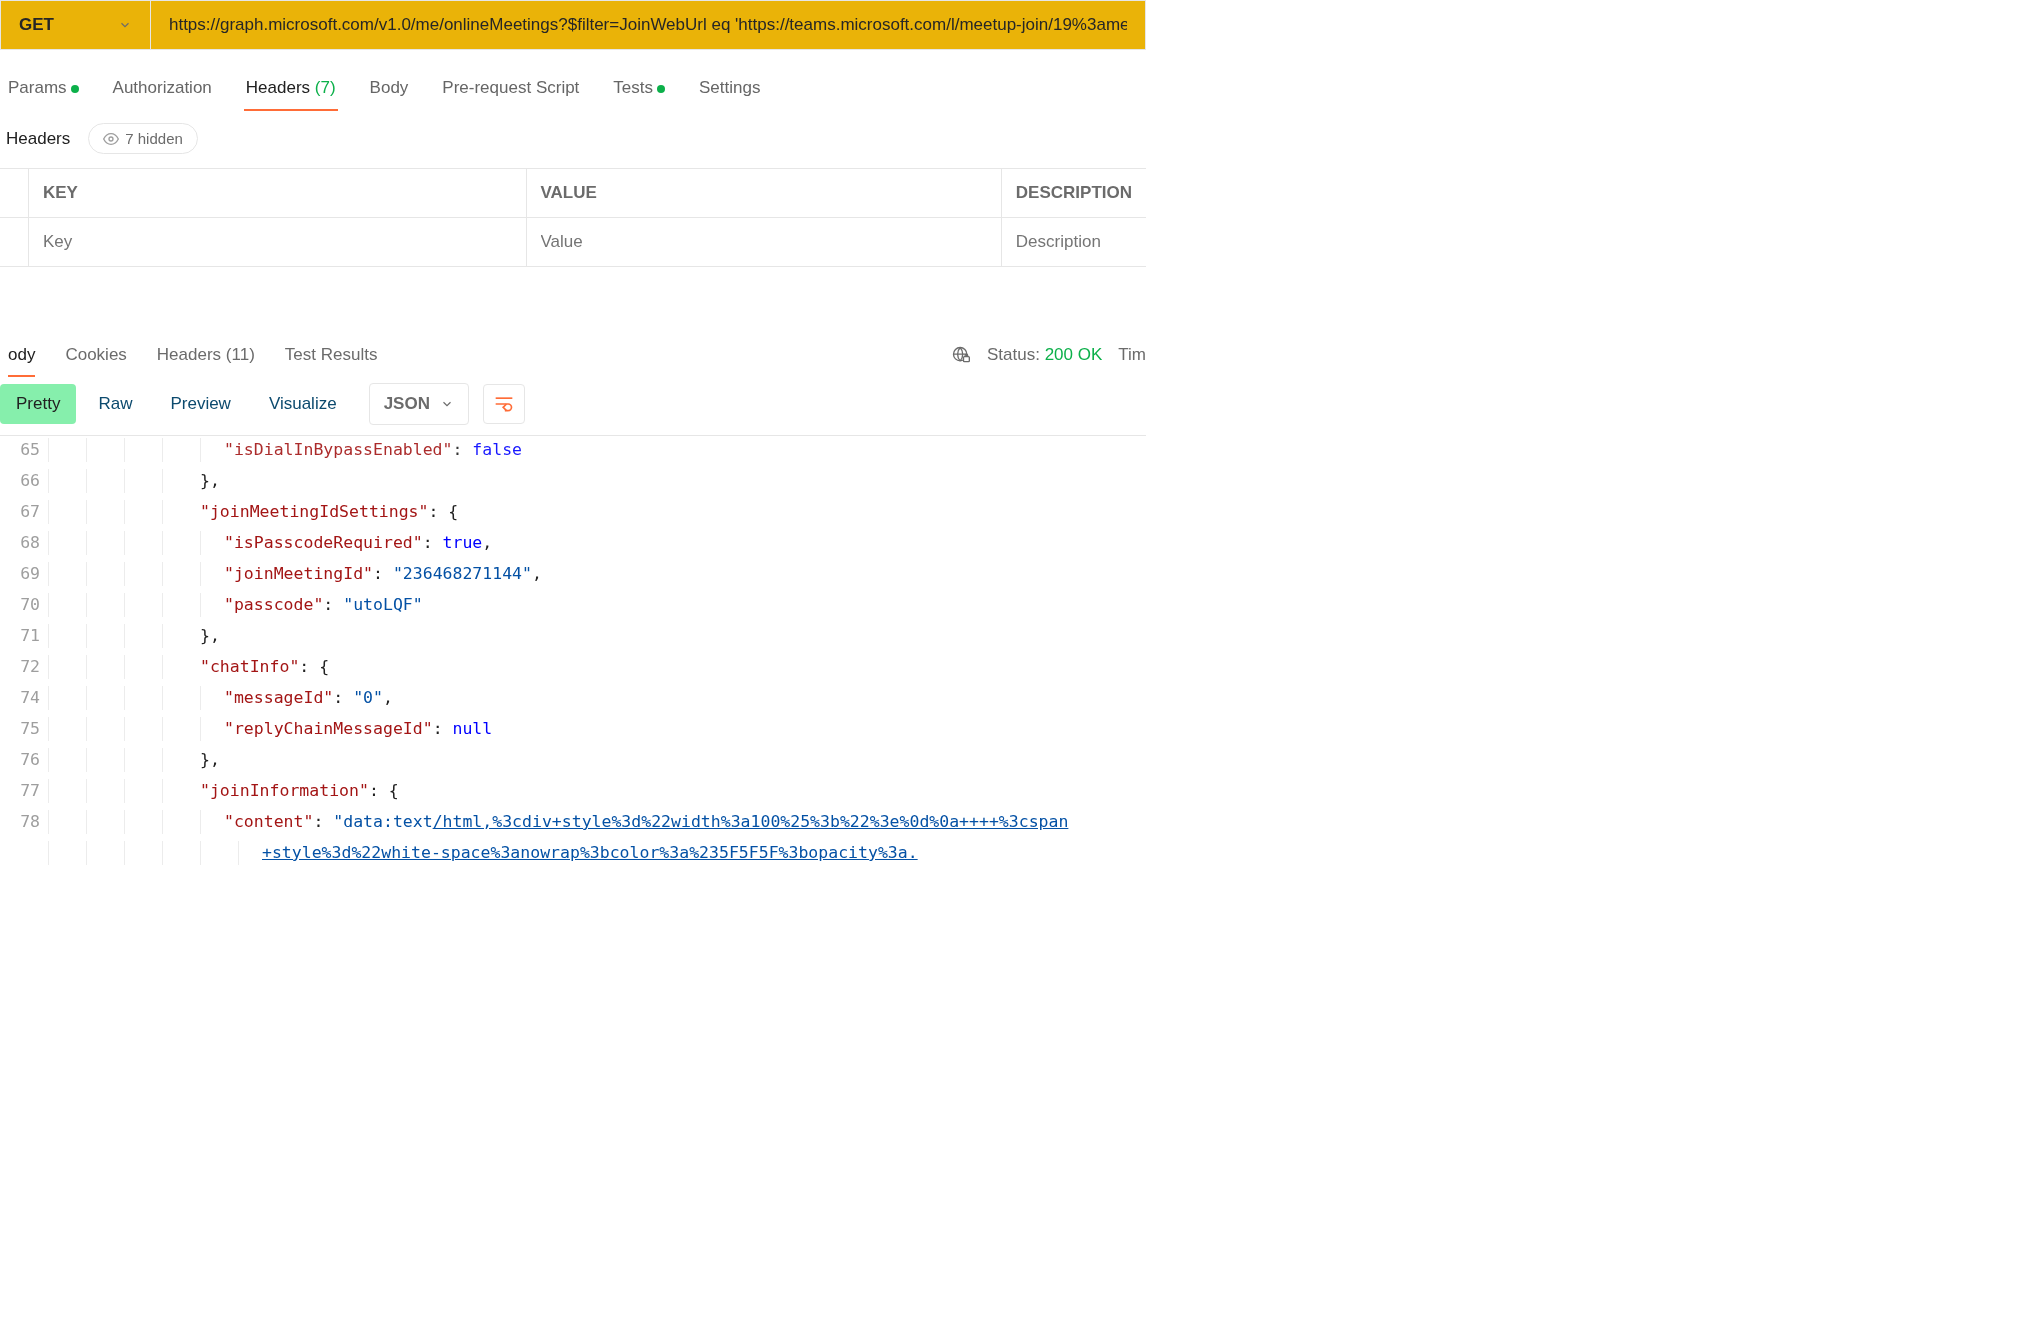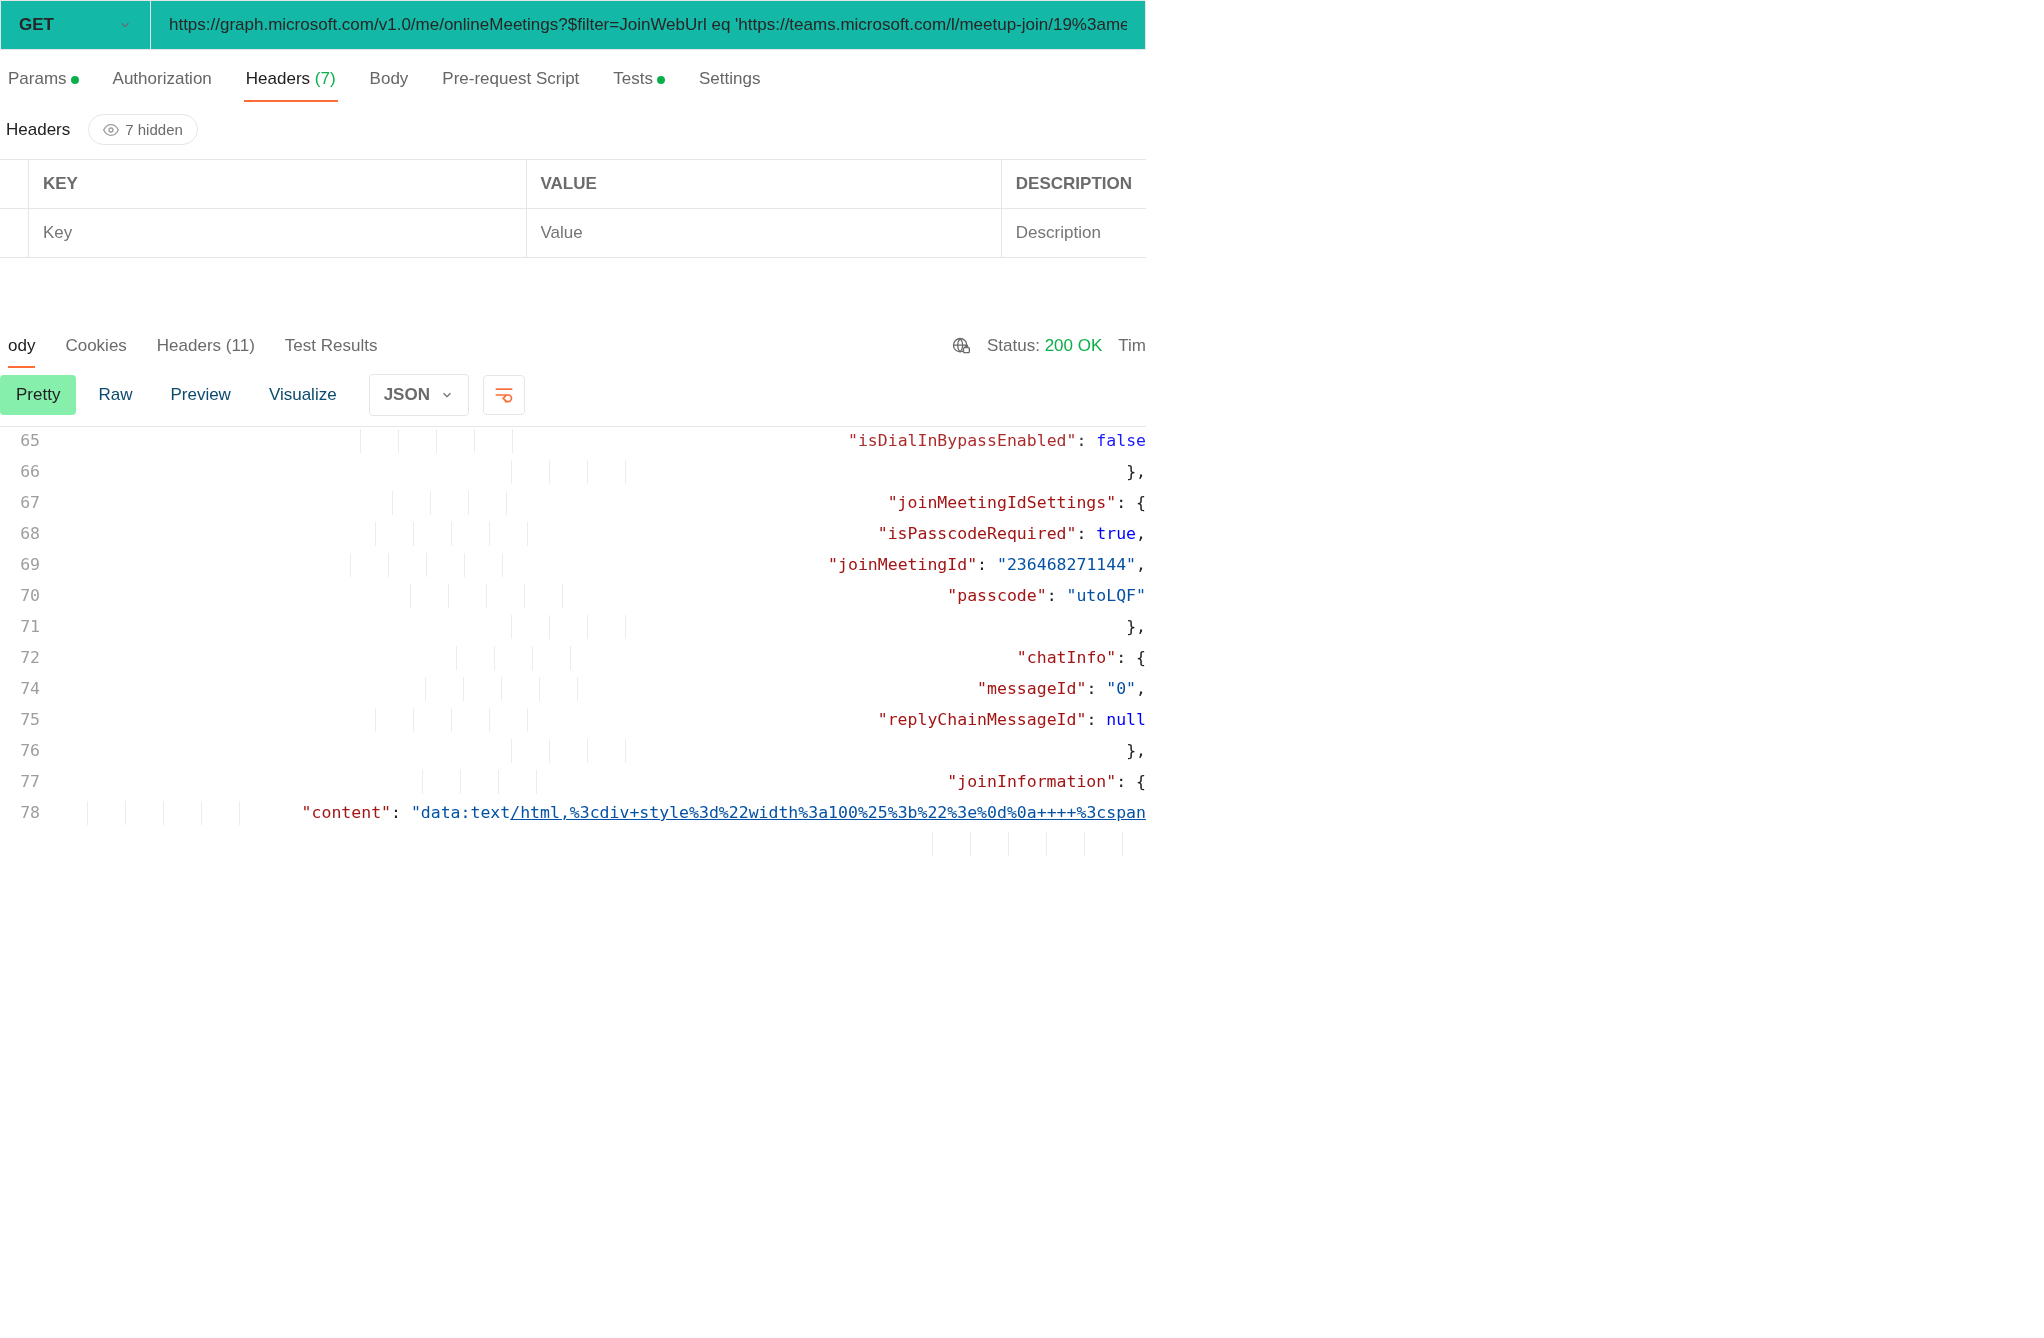--- a/index.html
+++ b/index.html
@@ -1,18 +1,18 @@
 <!DOCTYPE html>
 <html><head>
 <meta charset="utf-8">
 <style>
 * { box-sizing: border-box; margin: 0; padding: 0; }
 body { font-family: -apple-system, BlinkMacSystemFont, "Segoe UI", Helvetica, Arial, sans-serif; font-size: 17px; color: #212121; background: #fff; overflow-x: hidden; }
 
-.request-bar { display: flex; align-items: stretch; border: 1px solid #e6e6e6; background: #14b8a6; margin-bottom: 9px; }
+.request-bar { display: flex; align-items: stretch; border: 1px solid #e6e6e6; background: #eab308; margin-bottom: 18px; }
 .method-select { display: flex; align-items: center; gap: 64px; padding: 14px 18px; font-weight: 600; color: #262626; cursor: pointer; border-right: 1px solid #e6e6e6; }
 .method-select .chevron { width: 14px; height: 14px; }
 .url-input { flex: 1; padding: 14px 18px; background: transparent; border: none; font-size: 17px; color: #262626; outline: none; white-space: nowrap; overflow: hidden; }
 
 .req-tabs { display: flex; align-items: center; gap: 30px; padding: 0 0 0 6px; border-bottom: 1px solid transparent; }
 .req-tab { padding: 10px 2px; color: #666; cursor: pointer; position: relative; }
 .req-tab.active { color: #212121; font-weight: 500; }
 .req-tab.active::after { content: ""; position: absolute; left: 0; right: 0; bottom: -3px; height: 2px; background: #ff6c37; }
 .req-tab .count { color: #0cb04a; }
 .dot { display: inline-block; width: 8px; height: 8px; border-radius: 50%; background: #0cb04a; margin-left: 4px; vertical-align: middle; }
@@ -40,21 +40,21 @@
 .globe-icon { width: 20px; height: 20px; }
 
 .view-row { display: flex; align-items: center; gap: 6px; padding: 10px 0 10px 0; border-bottom: 1px solid #e6e6e6; }
 .view-tab { padding: 10px 16px; color: #0c4a6e; border-radius: 4px; cursor: pointer; }
 .view-tab.active { background: #86efac; color: #212121; font-weight: 500; }
 .format-select { margin-left: 10px; padding: 10px 14px; border: 1px solid #e6e6e6; border-radius: 4px; display: inline-flex; align-items: center; gap: 10px; color: #6b6b6b; font-weight: 600; cursor: pointer; }
 .wrap-btn { display: inline-flex; align-items: center; justify-content: center; width: 42px; height: 40px; border: 1px solid #e6e6e6; border-radius: 4px; margin-left: 8px; cursor: pointer; }
 .wrap-icon { width: 20px; height: 18px; }
 
 .code-block { font-family: ui-monospace, SFMono-Regular, Menlo, Consolas, monospace; font-size: 16.5px; line-height: 24px; padding-top: 2px; }
-.code-line { display: flex; align-items: flex-start; position: relative; justify-content: space-between; }
+.code-line { display: flex; align-items: flex-start; position: relative; }
 .gutter { width: 48px; text-align: right; color: #9e9e9e; padding-right: 8px; user-select: none; flex-shrink: 0; }
 .guides { position: relative; flex-shrink: 0; }
 .guide { display: inline-block; width: 38px; height: 24px; border-left: 1px solid #ececec; }
 .code { white-space: pre; }
 .tok-key { color: #a31515; }
 .tok-str { color: #0451a5; }
 .tok-bool { color: #0000ff; }
 .tok-null { color: #0000ff; }
 .tok-punc { color: #212121; }
 .tok-link { color: #0451a5; text-decoration: underline; }
@@ -220,18 +220,19 @@
           <div class="code"><span class="tok-key">"joinInformation"</span><span class="tok-punc">: {</span></div>
         </div>
       <div class="code-line">
           <div class="gutter">78</div>
           <div class="guides"><span class="guide"></span><span class="guide"></span><span class="guide"></span><span class="guide"></span><span class="guide" style="width:24px;"></span></div>
           <div class="code"><span class="tok-key">"content"</span><span class="tok-punc">: </span><span class="tok-str">"data:text</span><span class="tok-link">/html,%3cdiv+style%3d%22width%3a100%25%3b%22%3e%0d%0a++++%3cspan</span></div>
         </div>
       <div class="code-line">
           <div class="gutter"></div>
           <div class="guides"><span class="guide"></span><span class="guide"></span><span class="guide"></span><span class="guide"></span><span class="guide"></span><span class="guide" style="width:24px;"></span></div>
+          <div class="code"><span class="tok-link">+style%3d%22white-space%3anowrap%3bcolor%3a%235F5F5F%3bopacity%3a.</span></div>
         </div>
     </div>
 
   </div>
 
 </div>
 
 </body></html>

